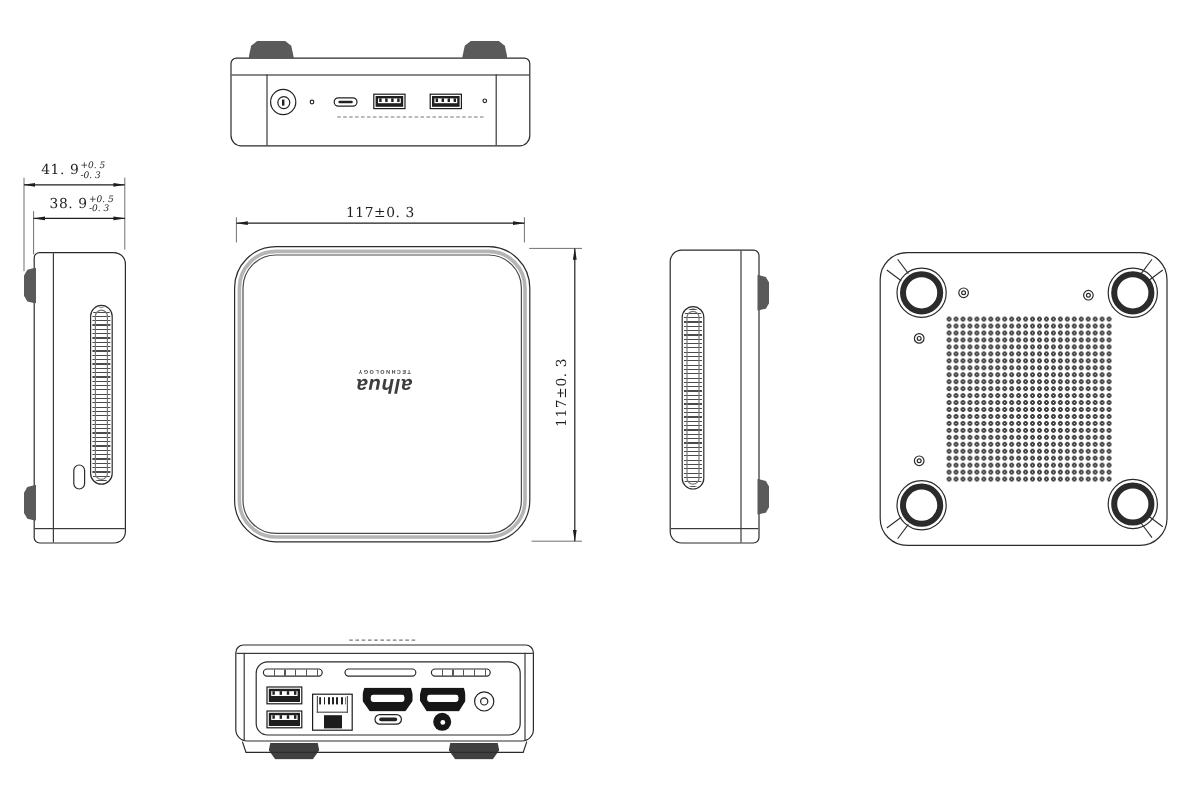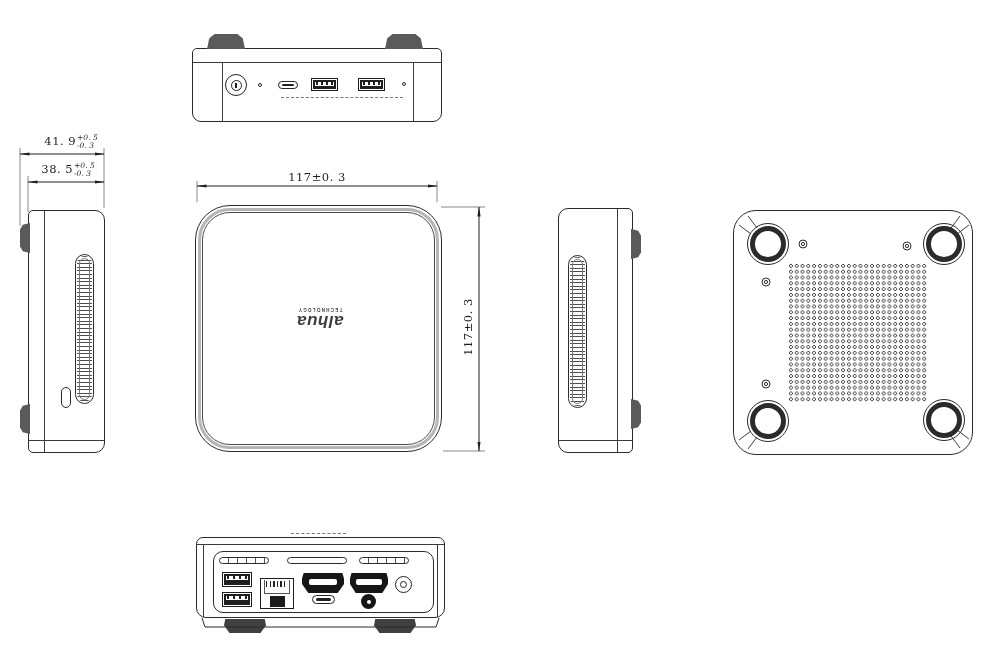--- a/index.html
+++ b/index.html
@@ -117,29 +117,29 @@
 
   <div class="view" style="left:28px;top:210px;width:77px;height:243px;border-radius:5px 10px 10px 5px;">
     <div class="bump-side-l" style="left:-9px;top:12px;width:10px;height:30px;"></div>
     <div class="bump-side-l" style="left:-9px;top:193px;width:10px;height:30px;"></div>
     <div class="line-v" style="left:15px;top:0;bottom:0;"></div>
     <div class="line-h" style="left:0;right:0;bottom:11px;"></div>
     <div class="side-vent" style="left:46px;top:43px;width:19px;height:150px;"></div>
     <div class="hole" style="left:32px;top:176px;width:10px;height:21px;border-radius:5px;"></div>
   </div>
 
-  <div class="dim-label" style="left:31px;top:134px;width:80px;">
+  <div class="dim-label" style="left:21px;top:134px;width:80px;">
     <span>41. 9</span>
     <span class="tol">
         <i>+0. 5</i>
         <i>-0. 3</i>
       </span>
   </div>
   <div class="dim-label" style="left:28px;top:162px;width:80px;">
-    <span>38. 5</span>
+    <span>38. 9</span>
     <span class="tol">
         <i>+0. 5</i>
         <i>-0. 3</i>
       </span>
   </div>
 
   <div class="view" style="left:195px;top:205px;width:247px;height:247px;border-radius:35px;border-width:1.4px;">
     <div class="tv-band"></div>
     <div class="tv-inner"></div>
     <div class="logo-wrap" style="left:92px;top:101px;width:64px;">

